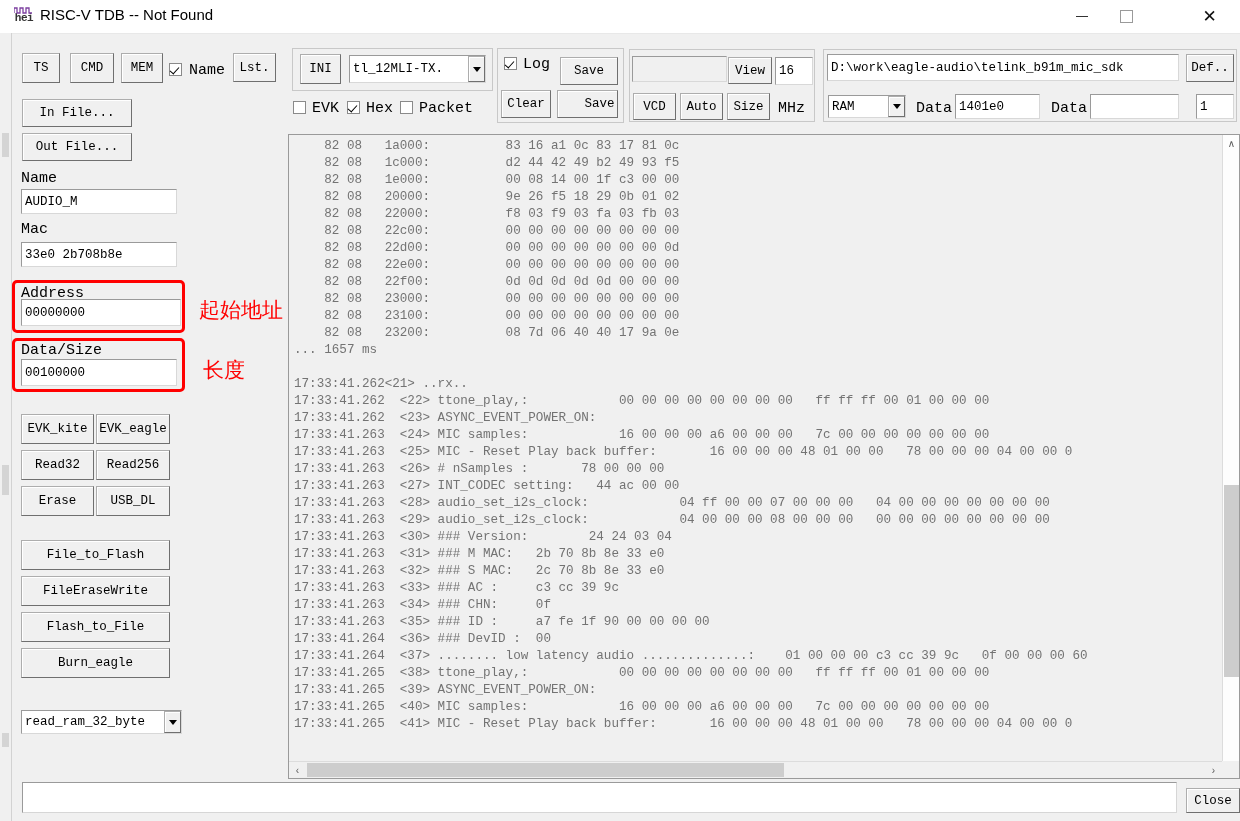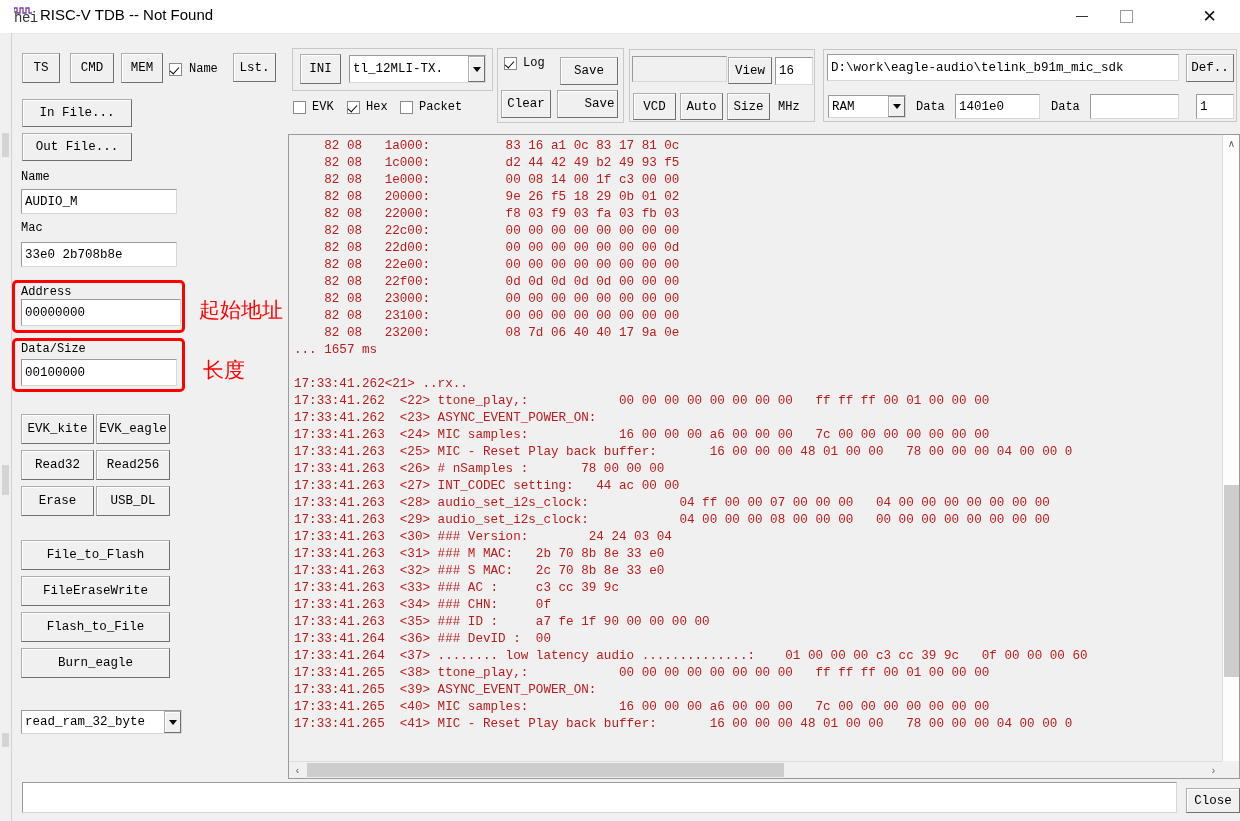--- a/index.html
+++ b/index.html
@@ -43,23 +43,23 @@
     text-align: center;
   }
   .title-icon .wave {
     display: block;
     width: 18px; height: 8px;
     position: relative;
   }
   .title-icon .wave svg { display:block; }
   .title-icon .hei {
     display: block;
-    font-weight: normal;
+    font-weight: bold;
     letter-spacing: -0.5px;
-    font-size: 14px;
+    font-size: 11px;
   }
   .title-text {
     position: absolute;
     left: 40px; top: 6px;
     font-size: 15px;
     color: #000;
     white-space: nowrap;
   }
   .win-btn {
     position: absolute;
@@ -118,21 +118,21 @@
     align-items: center;
     overflow: hidden;
     white-space: nowrap;
   }
   .field.readonlygray {
     background: #f0f0f0;
   }
   .lbl {
     position: absolute;
     font-family: "Liberation Mono", monospace;
-    font-size: 12px;
+    font-size: 15px;
     color: #000;
     white-space: nowrap;
   }
   .group {
     position: absolute;
     border: 1px solid #c8c8c8;
     box-sizing: border-box;
   }
   .chk {
     position: absolute;
@@ -219,21 +219,21 @@
     border: 1px solid #9a9a9a;
     box-sizing: border-box;
     overflow: hidden;
   }
   .logtext {
     position: absolute;
     left: 5px; top: 3px;
     font-family: "Liberation Mono", monospace;
     font-size: 12.6px;
     line-height: 17px;
-    color: #b91c1c;
+    color: #737373;
     white-space: pre;
   }
   .logtext .ln { display: block; height: 17px; }
 
   .vscroll {
     position: absolute;
     right: 0; top: 0;
     width: 17px;
     height: 100%;
     background: #fdfdfd;

